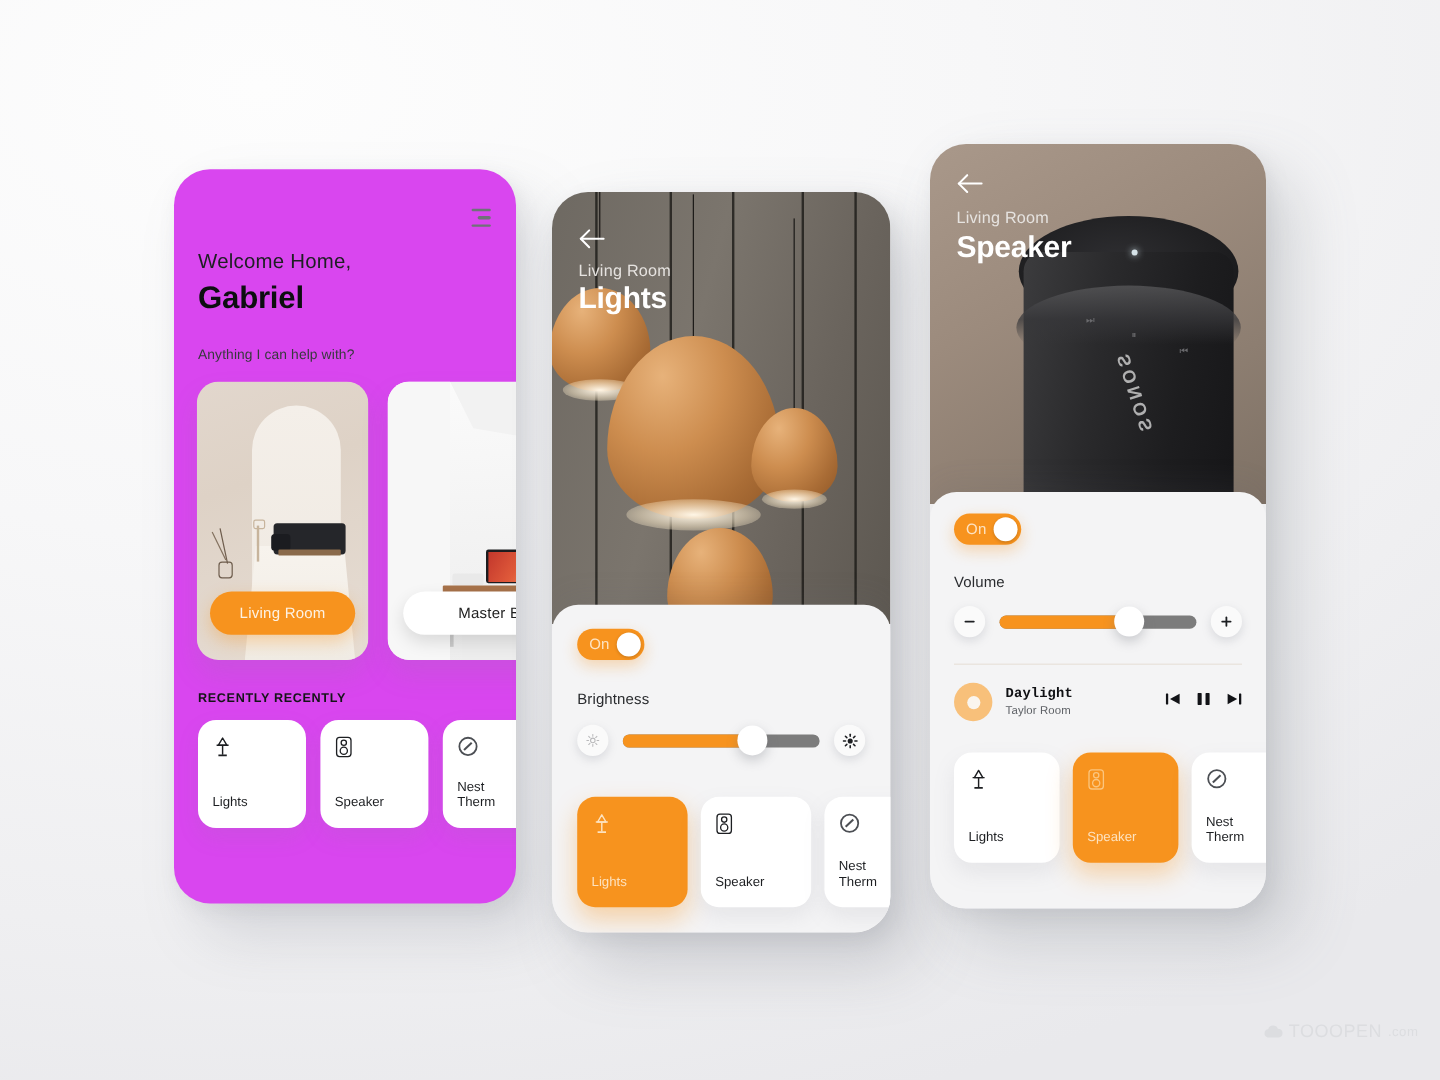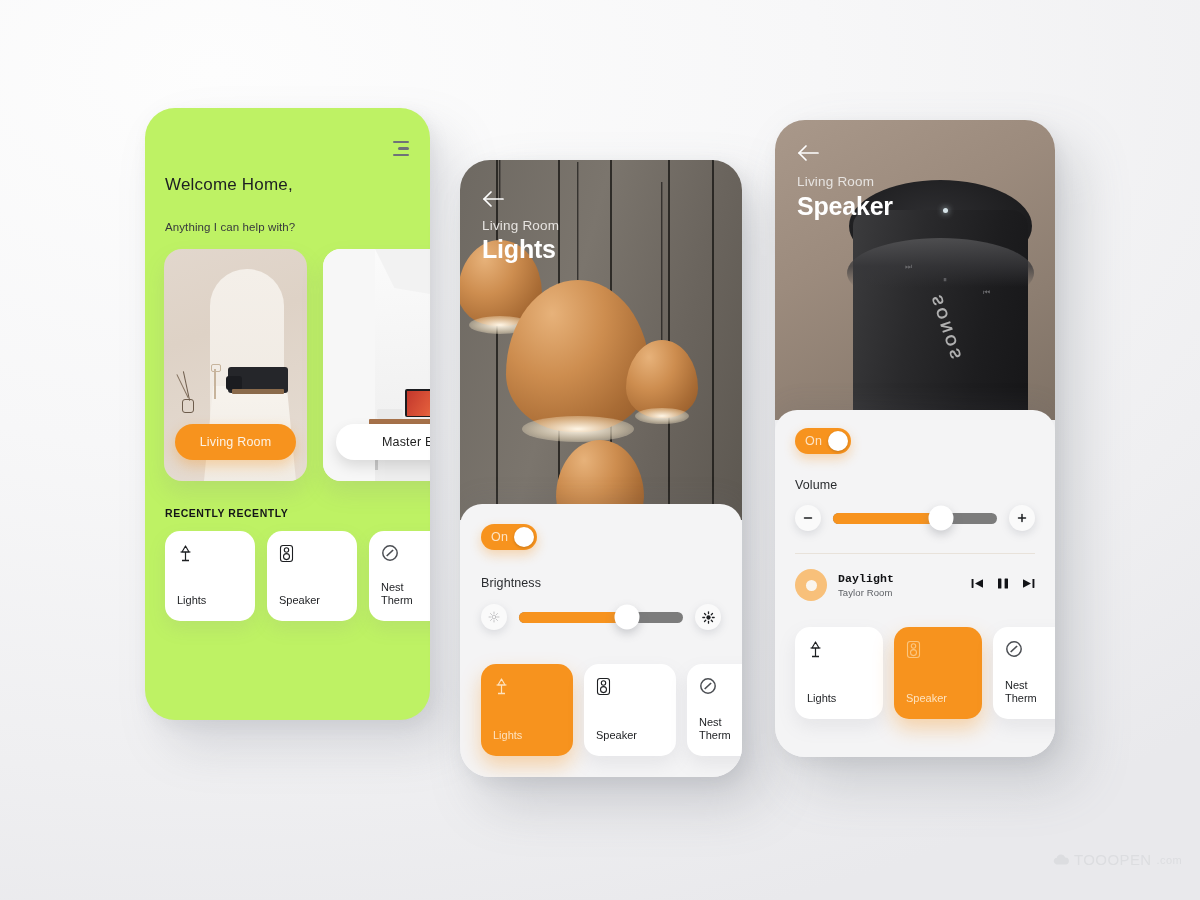--- a/index.html
+++ b/index.html
@@ -12,23 +12,23 @@
   }
 
   
   .phone {
     position:absolute;
     border-radius:30px;
     overflow:hidden;
     background:#f5f5f6;
   }
   #phone1 {
-    left:145px; top:108px; width:285px; height:612px;
+    left:145px; top:141px; width:285px; height:612px;
     box-shadow: 22px 26px 48px rgba(120,125,135,.22), 4px 6px 16px rgba(120,125,135,.12);
-    background:#bef264;
+    background:#d946ef;
   }
   #phone2 {
     left:460px; top:160px; width:282px; height:617px;
     box-shadow: 22px 26px 52px rgba(110,115,125,.28), 4px 6px 16px rgba(120,125,135,.14);
     background:#f6f6f7;
   }
   #phone3 {
     left:775px; top:120px; width:280px; height:637px;
     box-shadow: 22px 26px 52px rgba(110,115,125,.26), 4px 6px 16px rgba(120,125,135,.13);
     background:#f6f6f7;
@@ -243,20 +243,21 @@
 <div class="phone" id="phone1">
   <div class="p1-top">
 
     <div class="menu-icon">
       <i></i>
         <i></i>
         <i></i>
     </div>
 
     <div class="welcome">Welcome Home,</div>
+    <div class="username">Gabriel</div>
     <div class="helpline">Anything I can help with?</div>
   </div>
 
   <div class="rooms">
 
     <div class="room-card">
       <div class="lr-img">
         <div class="lr-arch"></div>
         <div class="lr-floor"></div>
         <div class="lr-sofa"></div>

